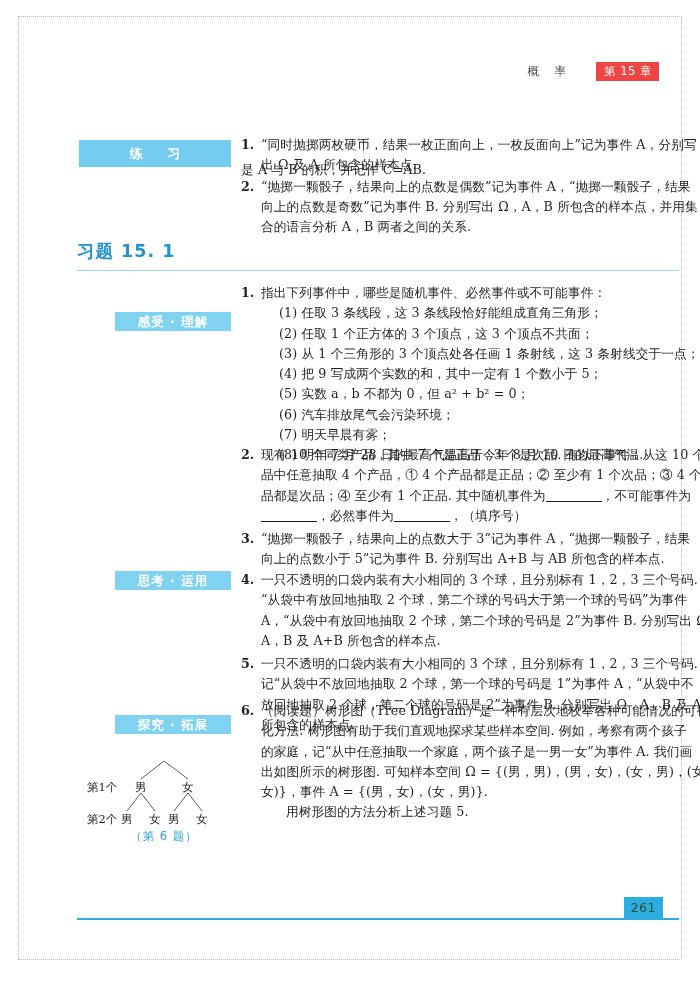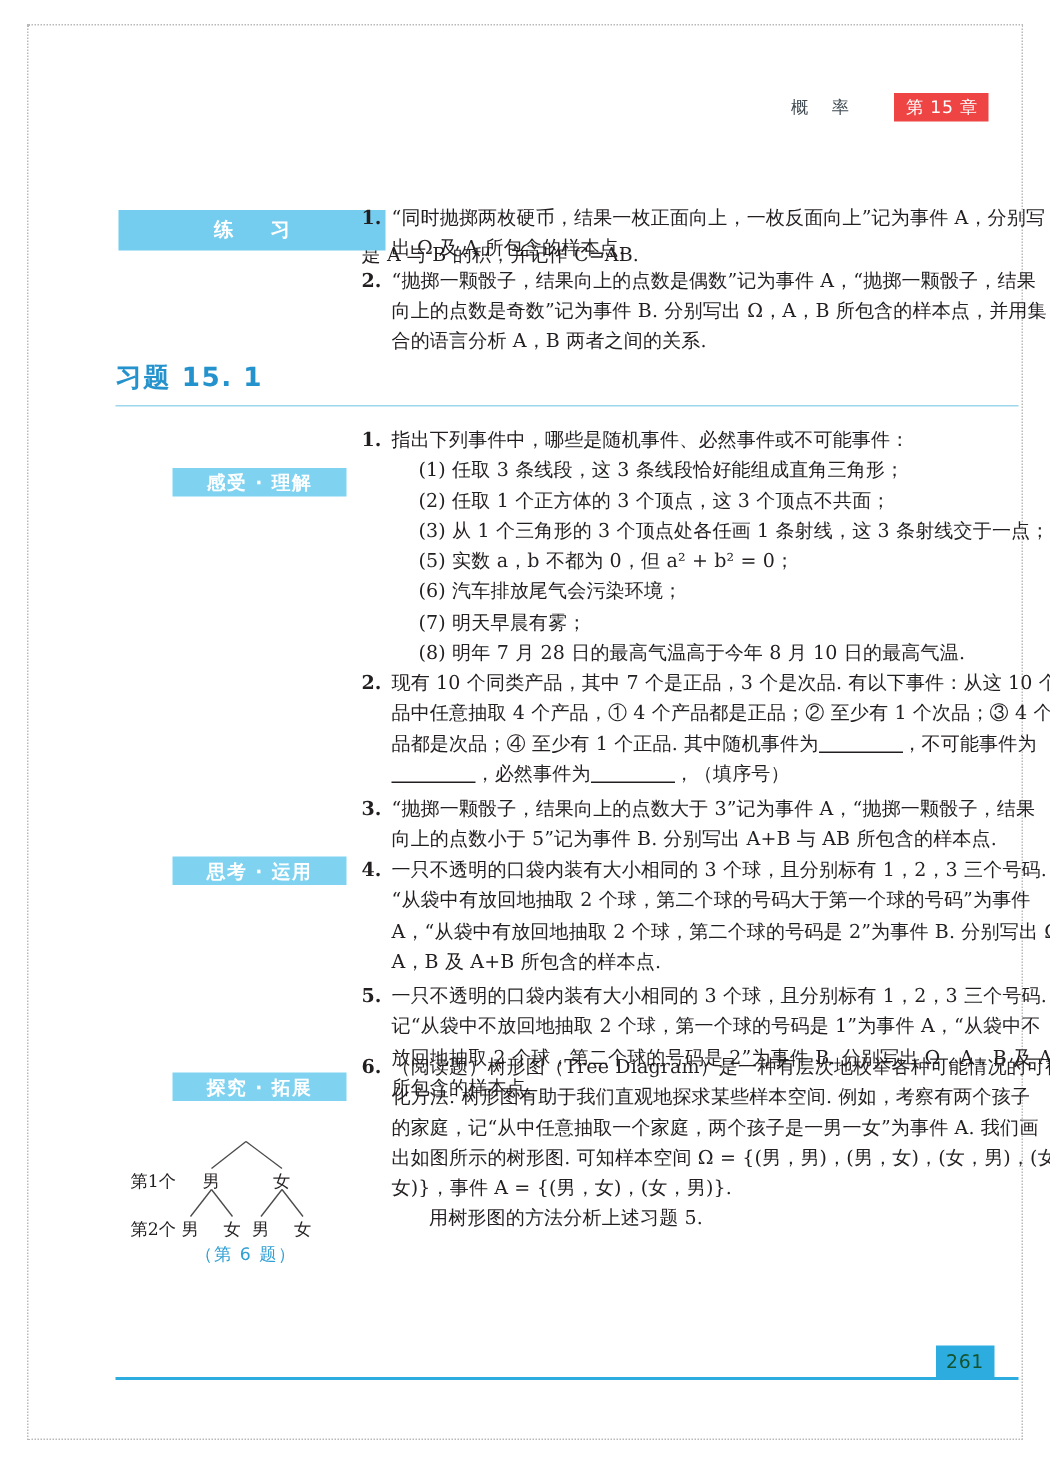--- a/index.html
+++ b/index.html
@@ -94,21 +94,21 @@
     box-sizing: border-box;
     background: #7fd2f0;
     color: #ffffff;
     font-family: "DejaVu Sans", "Liberation Sans", sans-serif;
     font-weight: bold;
     text-align: center;
     white-space: nowrap;
   }
   .pill-lx {
     left: 60px; top: 123px;
-    width: 178px; height: 27px;
+    width: 152px; height: 27px;
     line-height: 27px;
     font-size: 13px;
     letter-spacing: 10px;
     text-indent: 10px;
     background: #74cdee;
   }
   .pill-small {
     left: 96px;
     width: 116px; height: 19px;
     line-height: 19px;
@@ -228,20 +228,21 @@
 
   <div class="pill pill-small pill-gl">感受 · 理解</div>
 
   <div class="col-main" style="top:266px;">
     <div class="item">
       <span class="num">1.</span>
       <div class="tline">指出下列事件中，哪些是随机事件、必然事件或不可能事件：</div>
       <div class="tline sub">(1) 任取 3 条线段，这 3 条线段恰好能组成直角三角形；</div>
       <div class="tline sub">(2) 任取 1 个正方体的 3 个顶点，这 3 个顶点不共面；</div>
       <div class="tline sub">(3) 从 1 个三角形的 3 个顶点处各任画 1 条射线，这 3 条射线交于一点；</div>
+      <div class="tline sub">(4) 把 9 写成两个实数的和，其中一定有 1 个数小于 5；</div>
       <div class="tline sub">(5) 实数 a，b 不都为 0，但 a² + b² = 0；</div>
       <div class="tline sub">(6) 汽车排放尾气会污染环境；</div>
       <div class="tline sub">(7) 明天早晨有雾；</div>
       <div class="tline sub">(8) 明年 7 月 28 日的最高气温高于今年 8 月 10 日的最高气温.</div>
     </div>
   </div>
 
   <div class="col-main" style="top:428px;">
     <div class="item">
       <span class="num">2.</span>

